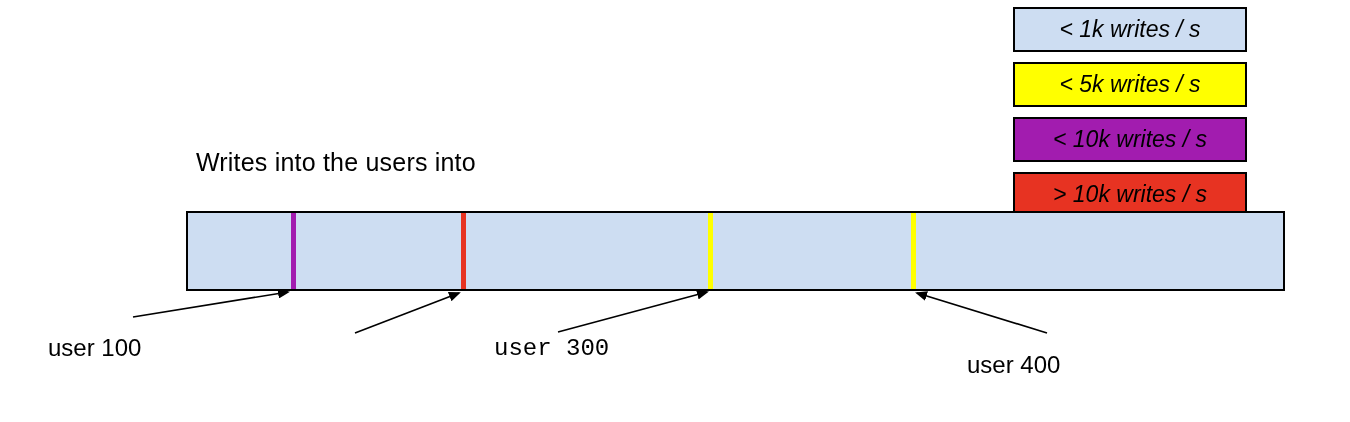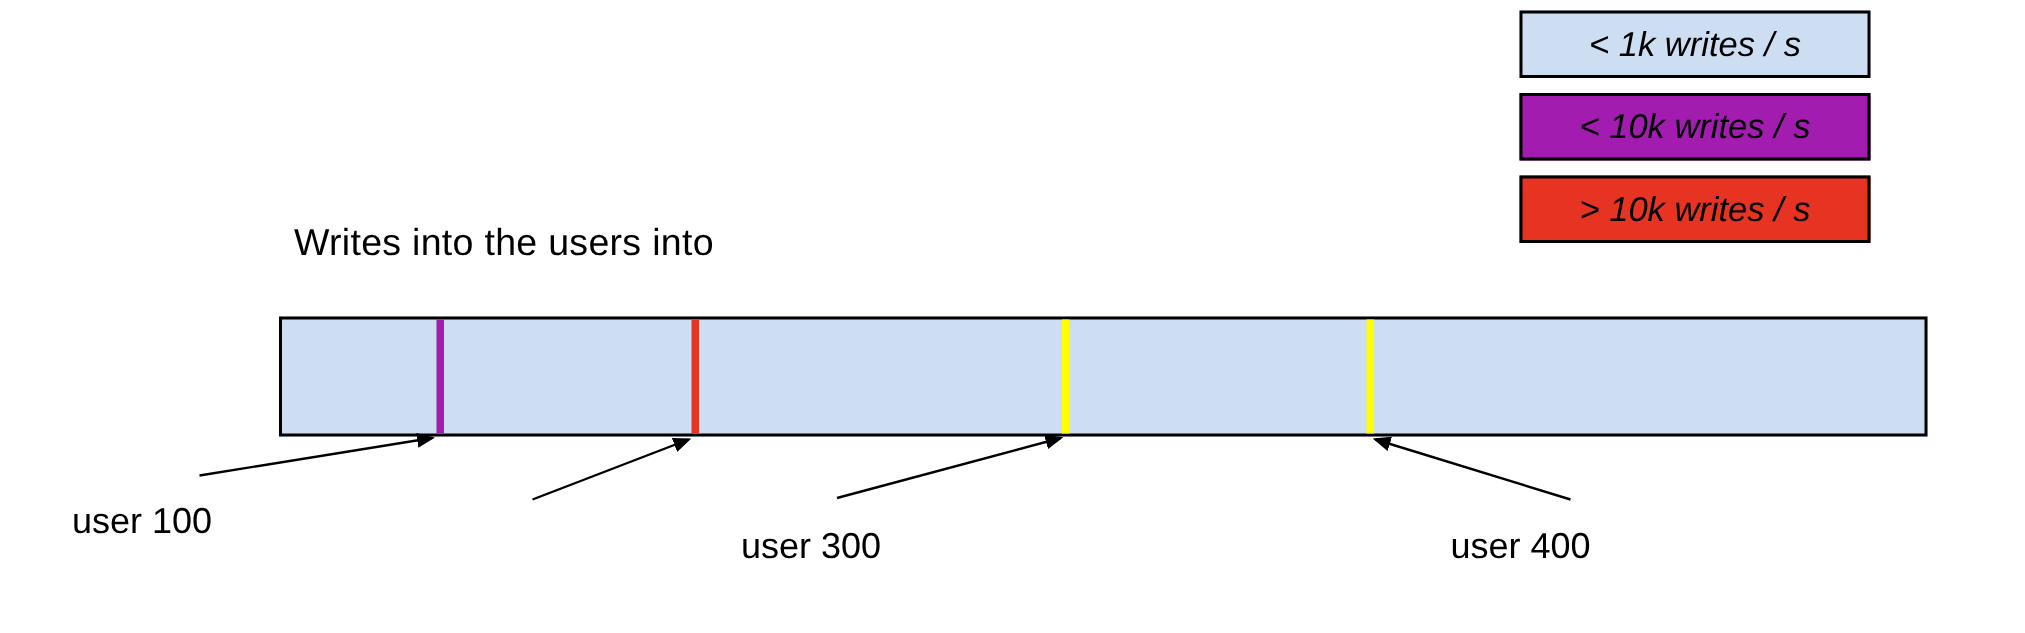--- a/index.html
+++ b/index.html
@@ -72,41 +72,42 @@
   .marker-user-400 { left: 723px; }
 
   
   .callout-label {
     position: absolute;
     font-size: 24px;
     white-space: nowrap;
   }
   .label-user-100 { left: 48px;  top: 334px; }
   .label-user-200 { left: 273px; top: 352px; }
-  .label-user-300 { left: 494px; top: 351px; }
+  .label-user-300 { left: 494px; top: 335px; font-family: Liberation Mono, monospace; }
   .label-user-400 { left: 967px; top: 351px; }
 
   
   .arrows-overlay {
     position: absolute;
     left: 0; top: 0;
     width: 1350px;
     height: 422px;
     pointer-events: none;
   }
 </style>
 </head>
 <body>
 
 <div class="canvas">
 
   <div class="diagram-title">Writes into the users into</div>
 
   <div class="legend">
     <div class="legend-row c-blue">&lt; 1k writes / s</div>
+    <div class="legend-row c-yellow">&lt; 5k writes / s</div>
     <div class="legend-row c-orange">&lt; 10k writes / s</div>
     <div class="legend-row c-red">&gt; 10k writes / s</div>
   </div>
 
   <div class="users-bar c-blue">
     <div class="bar-marker c-orange marker-user-100"></div>
     <div class="bar-marker c-red marker-user-200"></div>
     <div class="bar-marker c-yellow marker-user-300"></div>
     <div class="bar-marker c-yellow marker-user-400"></div>
   </div>

